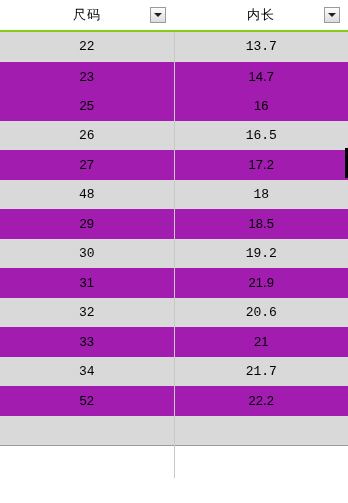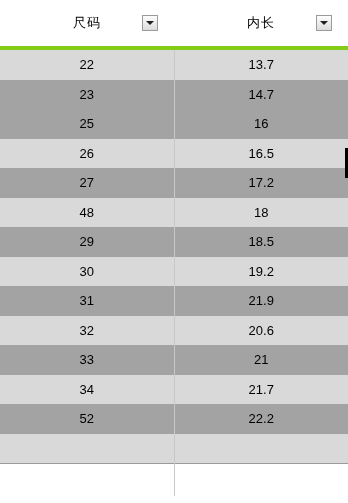--- a/index.html
+++ b/index.html
@@ -24,24 +24,24 @@
     width: 348px;
     table-layout: fixed;
   }
   table.grid col.c1 { width: 174px; }
   table.grid col.c2 { width: 174px; }
 
   
   tr.header-row td {
     height: 30px;
     background: #ffffff;
-    border-bottom: 4px solid #84cc16;
+    border-bottom: 2px solid #84cc16;
     vertical-align: middle;
     position: relative;
-    padding: 8px;
+    padding: 0;
   }
   .hdr-inner {
     display: flex;
     align-items: center;
     justify-content: center;
     height: 30px;
     position: relative;
   }
   .hdr-label {
     font-size: 13px;
@@ -73,22 +73,22 @@
   tr.data-row td {
     height: 29.5px;
     text-align: center;
     vertical-align: middle;
     font-size: 13px;
     color: #000000;
     padding: 0;
     border-right: 1px solid #c8c8c8;
   }
   tr.data-row td.last { border-right: none; }
-  tr.data-row.shaded td { background: #d9d9d9; }
-  tr.data-row.plain td { background: #a3a3a3; margin-top: 32px; }
+  tr.data-row.shaded td { background: #d9d9d9; font-family: Liberation Mono, monospace; }
+  tr.data-row.plain td { background: #a21caf; margin-top: 32px; }
 
   tr.blank-row td {
     height: 29.5px;
     background: #d9d9d9;
     border-right: 1px solid #c8c8c8;
     padding: 0;
   }
   tr.blank-row td.last { border-right: none; }
 
   tr.footer-row td {

